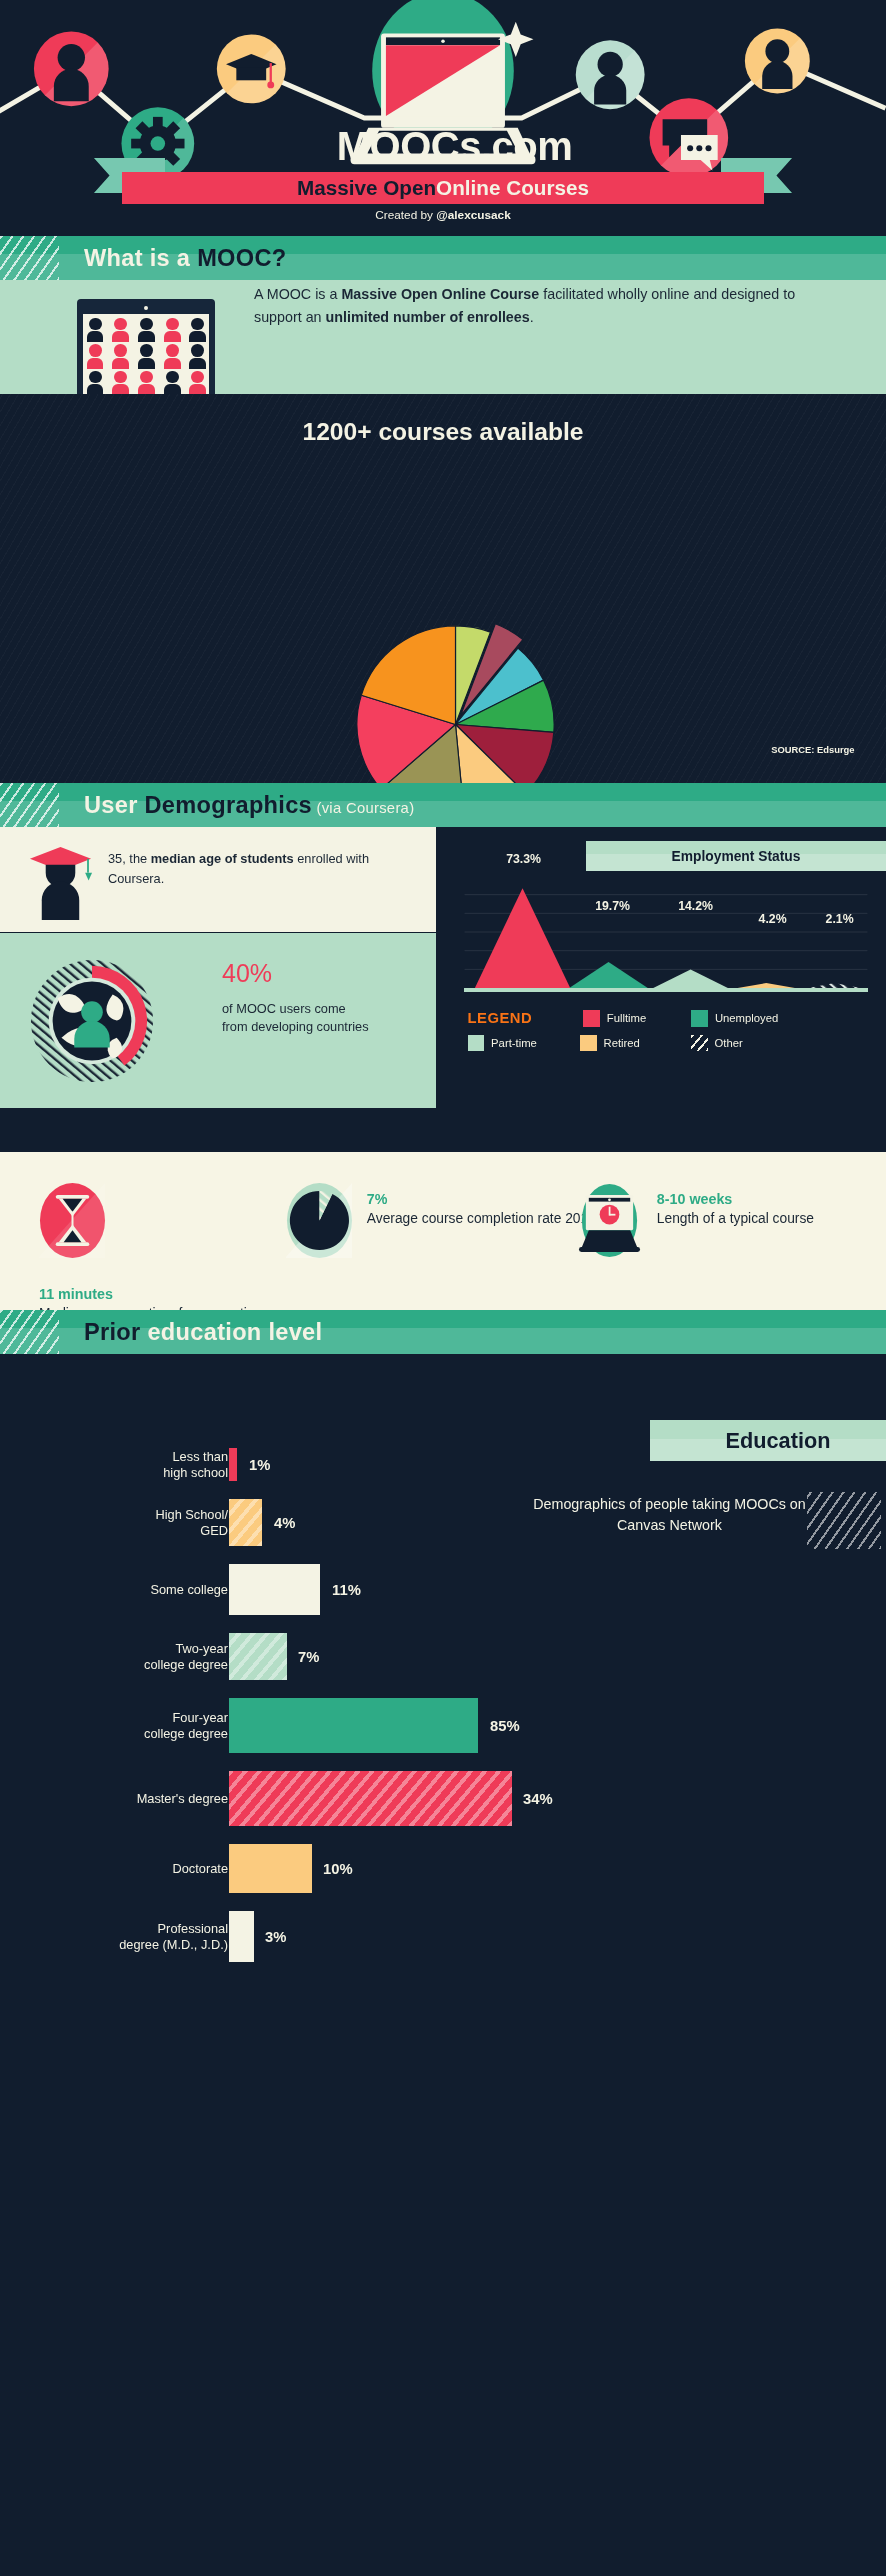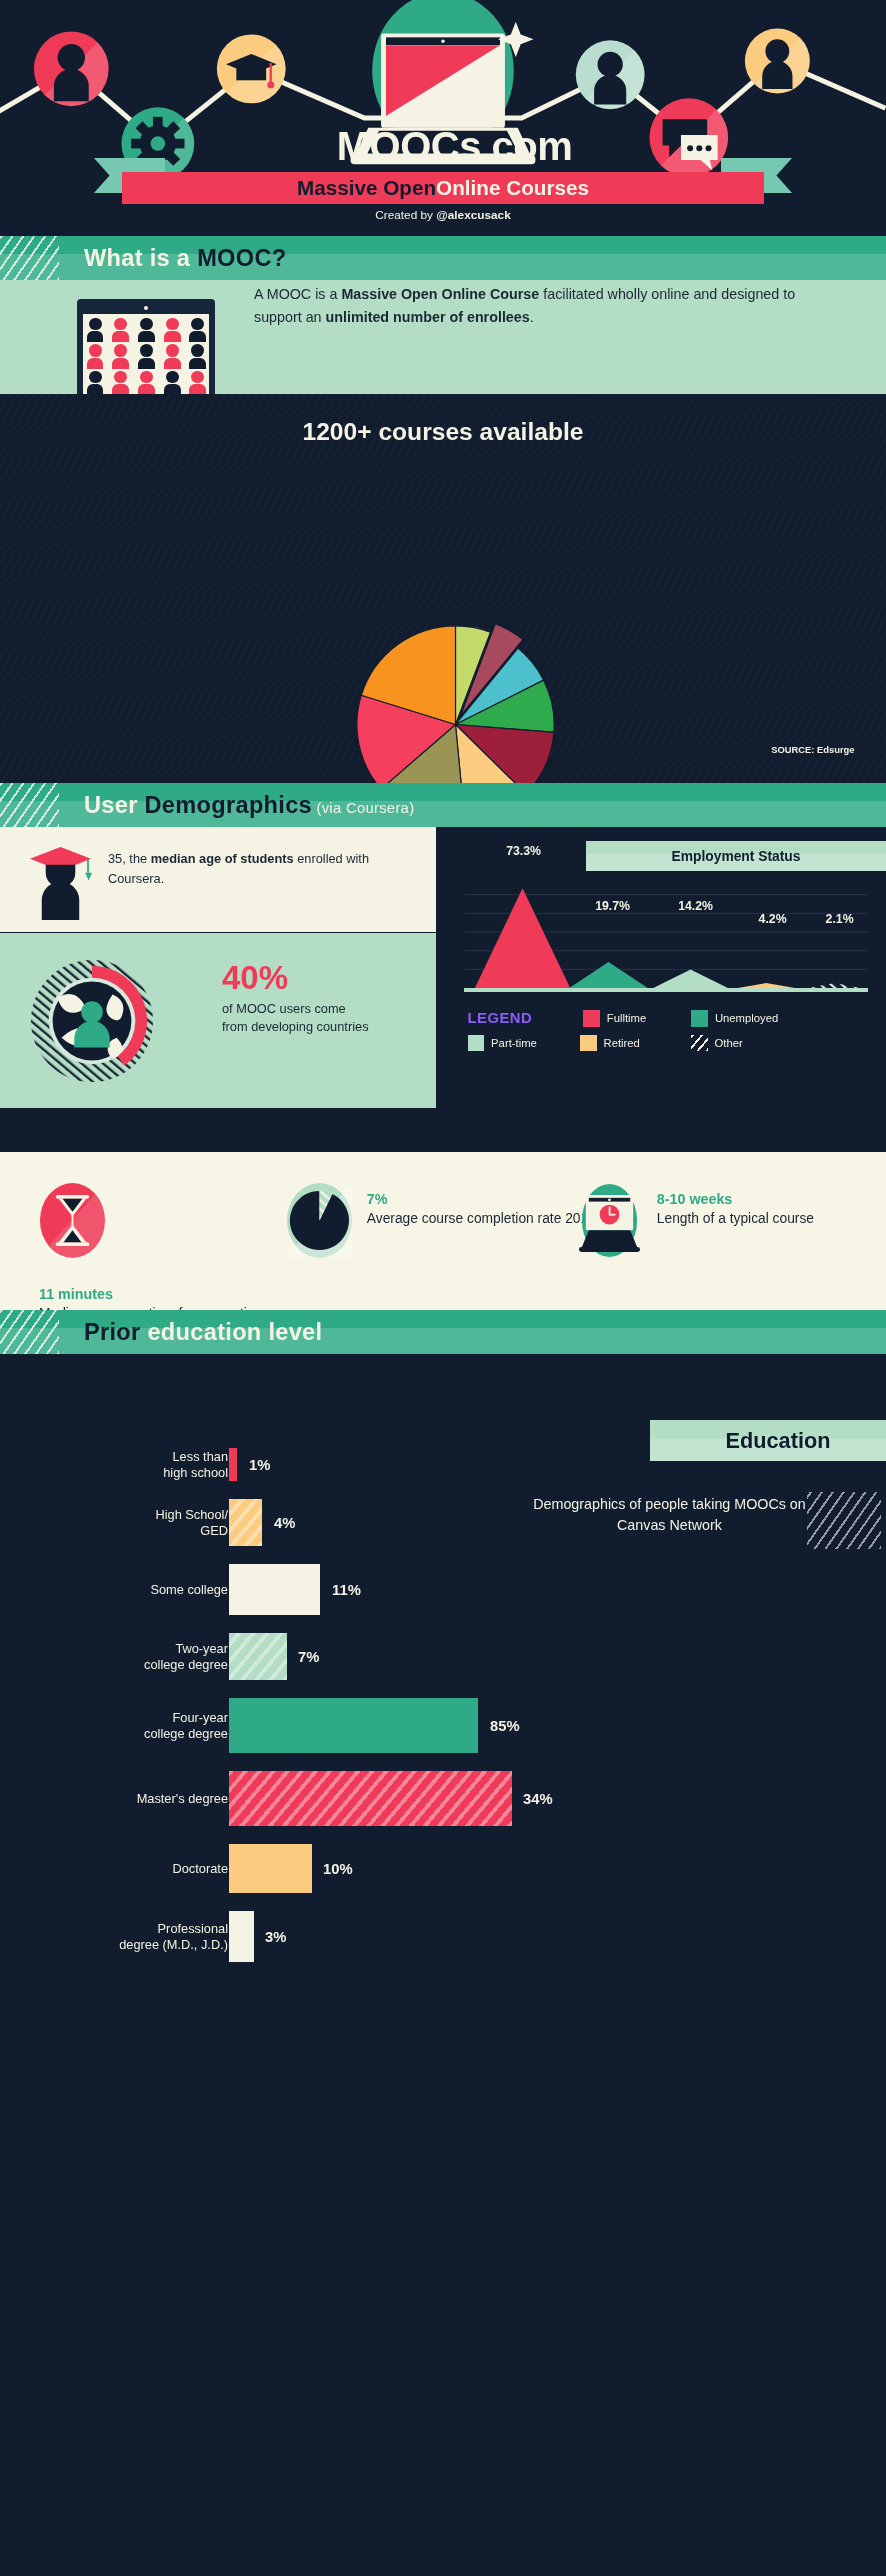--- a/index.html
+++ b/index.html
@@ -68,30 +68,30 @@
   .lbl .v { color:#45c6d6; }
   #pieSource { position:absolute; right:31.5px; top:350px; font-size:9.4px; font-weight:bold; }
 
   
   #s_demo { top:783px; height:325px; }
   #demoLeftTop { position:absolute; left:0; top:44px; width:436px; height:105px; background:#f4f3e4; }
   #demoLeftBot { position:absolute; left:0; top:150px; width:436px; height:175px; background:#b4ddc6; }
   #demoRight { position:absolute; left:436px; top:44px; width:450px; height:281px; background:#111d2e; }
   #medianTxt { position:absolute; left:108px; top:21.7px; width:276px; font-size:12.8px; line-height:1.6; color:#1b2735; }
   #medianTxt b { font-weight:bold; }
-  #pct40 { position:absolute; left:37px; top:25.6px; font-size:33px; font-weight:bold; color:#ef3b58; }
+  #pct40 { position:absolute; left:37px; top:25.6px; font-size:25px; font-weight:normal; color:#ef3b58; }
   #pct40sub { position:absolute; left:37px; top:67px; width:148px; font-size:12.8px; line-height:1.42; color:#1b2735; }
   #empBox { position:absolute; left:150px; top:13.8px; width:300px; height:30.5px; background:#b4ddc6; color:#111d2e;
             display:flex; align-items:center; justify-content:center; font-size:13.8px; font-weight:bold; }
   #empBox .lb { position:absolute; left:0; top:12.8px; width:100%; height:17.7px; background:rgba(255,255,255,.22); }
   #empChart { position:absolute; left:27.6px; top:49px; width:404px; height:113px; }
   #empAxis { position:absolute; left:27.6px; top:161px; width:404px; height:3.9px; background:#b4ddc6; }
   .peaklbl { position:absolute; font-size:12.3px; font-weight:bold; }
   #legend { position:absolute; left:31.5px; top:183px; width:414px; font-size:11.3px; }
-  #legend .ltitle { color:#8b5cf6; font-size:14.8px; font-weight:bold; letter-spacing:0.5px; }
+  #legend .ltitle { color:#f97316; font-size:14.8px; font-weight:bold; letter-spacing:0.5px; }
   .lgrow { display:flex; align-items:center; gap:0; margin-bottom:7.9px; }
   .lgcell { display:flex; align-items:center; gap:6.9px; }
   .sw { width:16.7px; height:16.7px; display:inline-block; }
 
   
   #s_eng { top:1108px; height:202px; }
   #engBody { position:absolute; left:0; top:44px; width:886px; height:158px; background:#f7f5e5; }
   .engItem { position:absolute; top:29.5px; display:flex; align-items:flex-start; gap:13.8px; }
   .engTxt .big { color:#2eab86; font-size:14.3px; font-weight:bold; margin-bottom:2px; }
   .engTxt .sub { color:#1b2735; font-size:13.8px; line-height:1.42; }
@@ -400,21 +400,21 @@
           <line x1="0" y1="76" x2="410" y2="76" stroke="rgba(255,255,255,.10)" stroke-width="1"></line>
           <line x1="0" y1="95" x2="410" y2="95" stroke="rgba(255,255,255,.10)" stroke-width="1"></line>
           <path d="M 10 115 L 59 12.379999999999995 L 108 115 Z" fill="#ef3b58"></path>
           <path d="M 105 115 L 146.5 87.42 L 188 115 Z" fill="#2eab86"></path>
           <path d="M 190 115 L 230 95.12 L 270 115 Z" fill="#b4ddc6"></path>
           <path d="M 272 115 L 307 109 L 342 115 Z" fill="#fbcb7f"></path>
           <path d="M 345 115 L 376.5 109 L 408 115 Z" fill="url(#hatchW)"></path>
         </svg></div>
     <div id="empAxis"></div>
     <div id="empLabels" style="position: absolute; left: 27.6px; top: 0px; width: 404px; height: 167px;">
-        <div class="peaklbl" style="left: 60px; top: 17px; position: absolute; transform: translateX(-50%);">73.3%</div>
+        <div class="peaklbl" style="left: 60px; top: 25px; position: absolute; transform: translateX(-50%);">73.3%</div>
         <div class="peaklbl" style="left: 149px; top: 72px; position: absolute; transform: translateX(-50%);">19.7%</div>
         <div class="peaklbl" style="left: 232px; top: 72px; position: absolute; transform: translateX(-50%);">14.2%</div>
         <div class="peaklbl" style="left: 309px; top: 85px; position: absolute; transform: translateX(-50%);">4.2%</div>
         <div class="peaklbl" style="left: 376px; top: 85px; position: absolute; transform: translateX(-50%);">2.1%</div>
       </div>
     <div id="legend">
         <div class="lgrow">
           <span class="ltitle">LEGEND</span>
           <span class="lgcell" style="margin-left:51px">
             <span class="sw" style="background:#ef3b58"></span>

